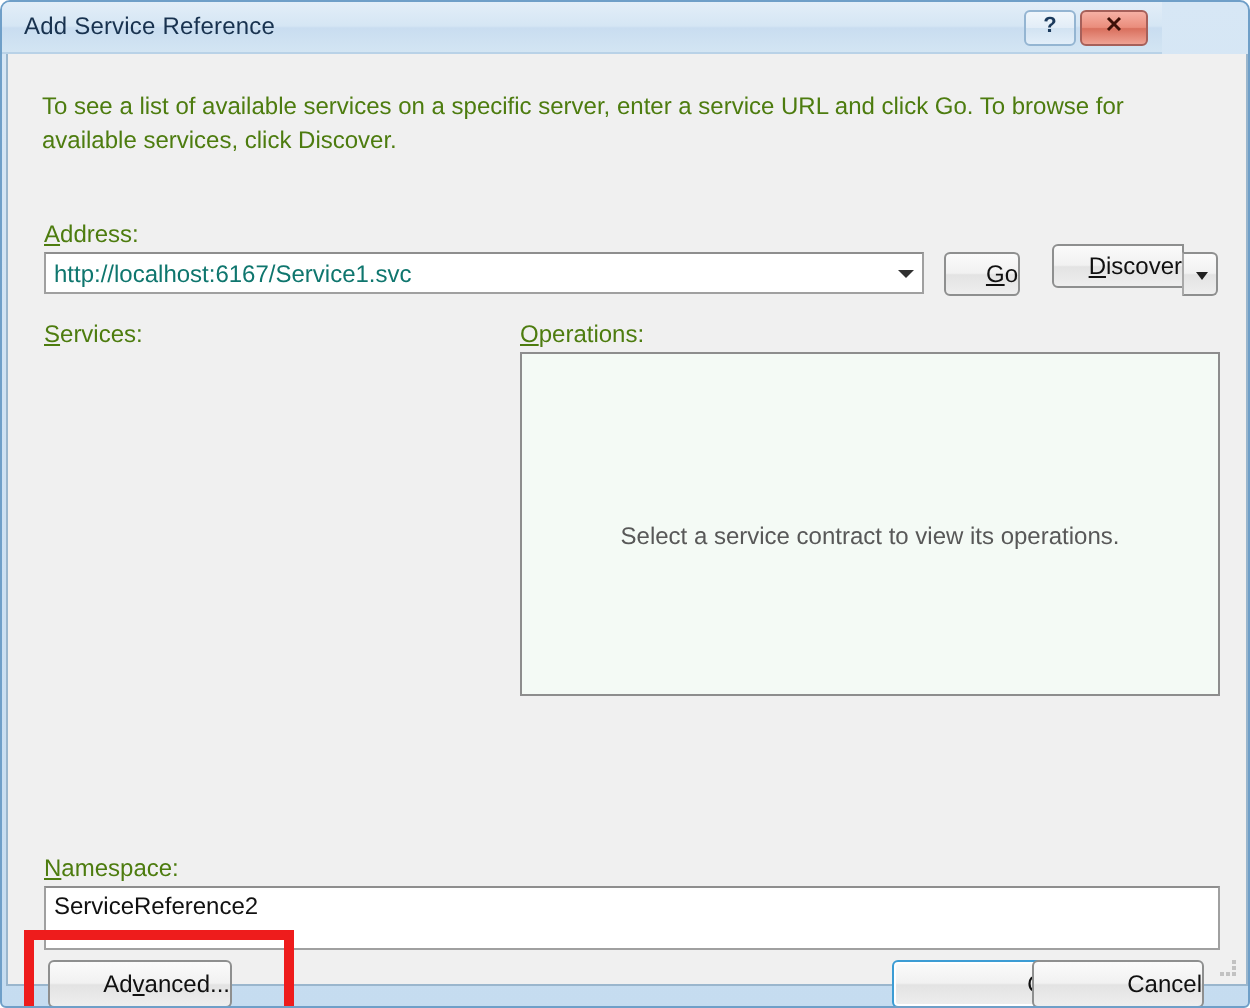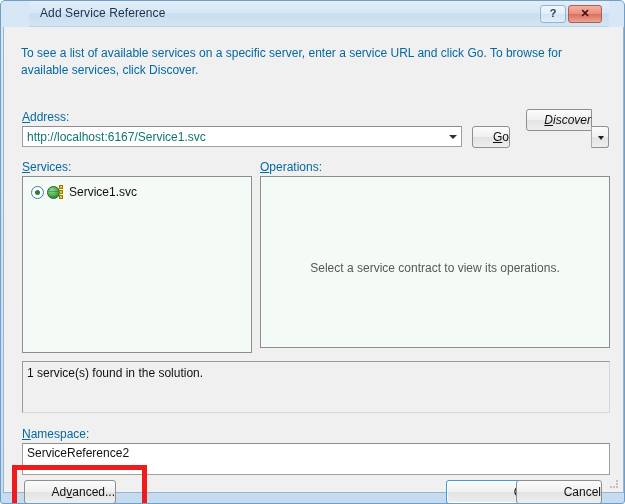--- a/index.html
+++ b/index.html
@@ -26,21 +26,20 @@
 
   
   #titlebar {
     position: absolute;
     left: 0; top: 0;
     width: 580px;
     height: 26px;
     box-sizing: border-box;
     background: linear-gradient(to bottom, #e3eef8 0%, #d5e6f4 48%, #c9ddf0 52%, #d3e5f3 100%);
     border-bottom: 1px solid #b9d2e7;
-    margin-left: 28px;
   }
   #title-text {
     position: absolute;
     left: 11px;
     top: 5px;
     font-size: 12px;
     color: #18324f;
     letter-spacing: .1px;
     white-space: nowrap;
   }
@@ -81,21 +80,21 @@
     box-sizing: border-box;
     background: #f0f0f0;
     border: 1px solid #9ab6cd;
     border-top: none;
   }
 
   
   .lbl {
     position: absolute;
     font-size: 12px;
-    color: #0369a1;
+    color: #4d7c0f;
     white-space: nowrap;
   }
   .acc { text-decoration: underline; }
 
   #instructions {
     left: 17px;
     top: 18px;
     width: 580px;
     white-space: normal;
     line-height: 17px;
@@ -146,26 +145,25 @@
   }
   #go-btn {
     left: 468px;
     top: 99px;
     width: 38px;
     height: 22px;
     line-height: 20px;
   }
   #discover-btn {
     left: 522px;
-    top: 82px;
+    top: 95px;
     width: 66px;
     height: 22px;
     line-height: 20px;
     border-radius: 3px 0 0 3px;
-    font-style: italic;
   }
   #discover-arrow-btn {
     left: 587px;
     top: 99px;
     width: 18px;
     height: 22px;
     border-radius: 0 3px 3px 0;
     border-left: 1px solid #a9a9a9;
   }
   #discover-arrow-glyph {
@@ -404,43 +402,25 @@
     <div class="btn" id="discover-btn"><span class="acc">D</span><span>iscover</span></div>
 
     <div class="btn" id="discover-arrow-btn">
       <span id="discover-arrow-glyph"></span>
     </div>
 
     <div class="lbl" id="services-label"><span class="acc">S</span><span>ervices:</span></div>
 
     <div class="lbl" id="operations-label"><span class="acc">O</span><span>perations:</span></div>
 
-    <div class="list-panel" id="services-panel">
-      <div id="tree-node">
-        <span id="expander-icon">
-          <span class="ring"></span>
-          <span class="dot"></span>
-        </span>
-        <span id="globe-icon">
-          <span class="sphere"></span>
-          <span class="plug p1"></span>
-          <span class="plug p2"></span>
-          <span class="plug p3"></span>
-        </span>
-        <span id="service-node-label">Service1.svc</span>
-      </div>
-    </div>
 
     <div class="list-panel" id="operations-panel">
       <div id="operations-placeholder">Select a service contract to view its operations.</div>
     </div>
 
-    <div id="status-panel">
-      <div id="status-text">1 service(s) found in the solution.</div>
-    </div>
 
     <div class="lbl" id="namespace-label"><span class="acc">N</span><span>amespace:</span></div>
 
     <div id="namespace-input">
       <div id="namespace-value">ServiceReference2</div>
     </div>
 
     <div class="btn" id="advanced-btn"><span>Ad</span><span class="acc">v</span><span>anced...</span></div>
 
     <div class="btn" id="ok-btn">OK</div>

